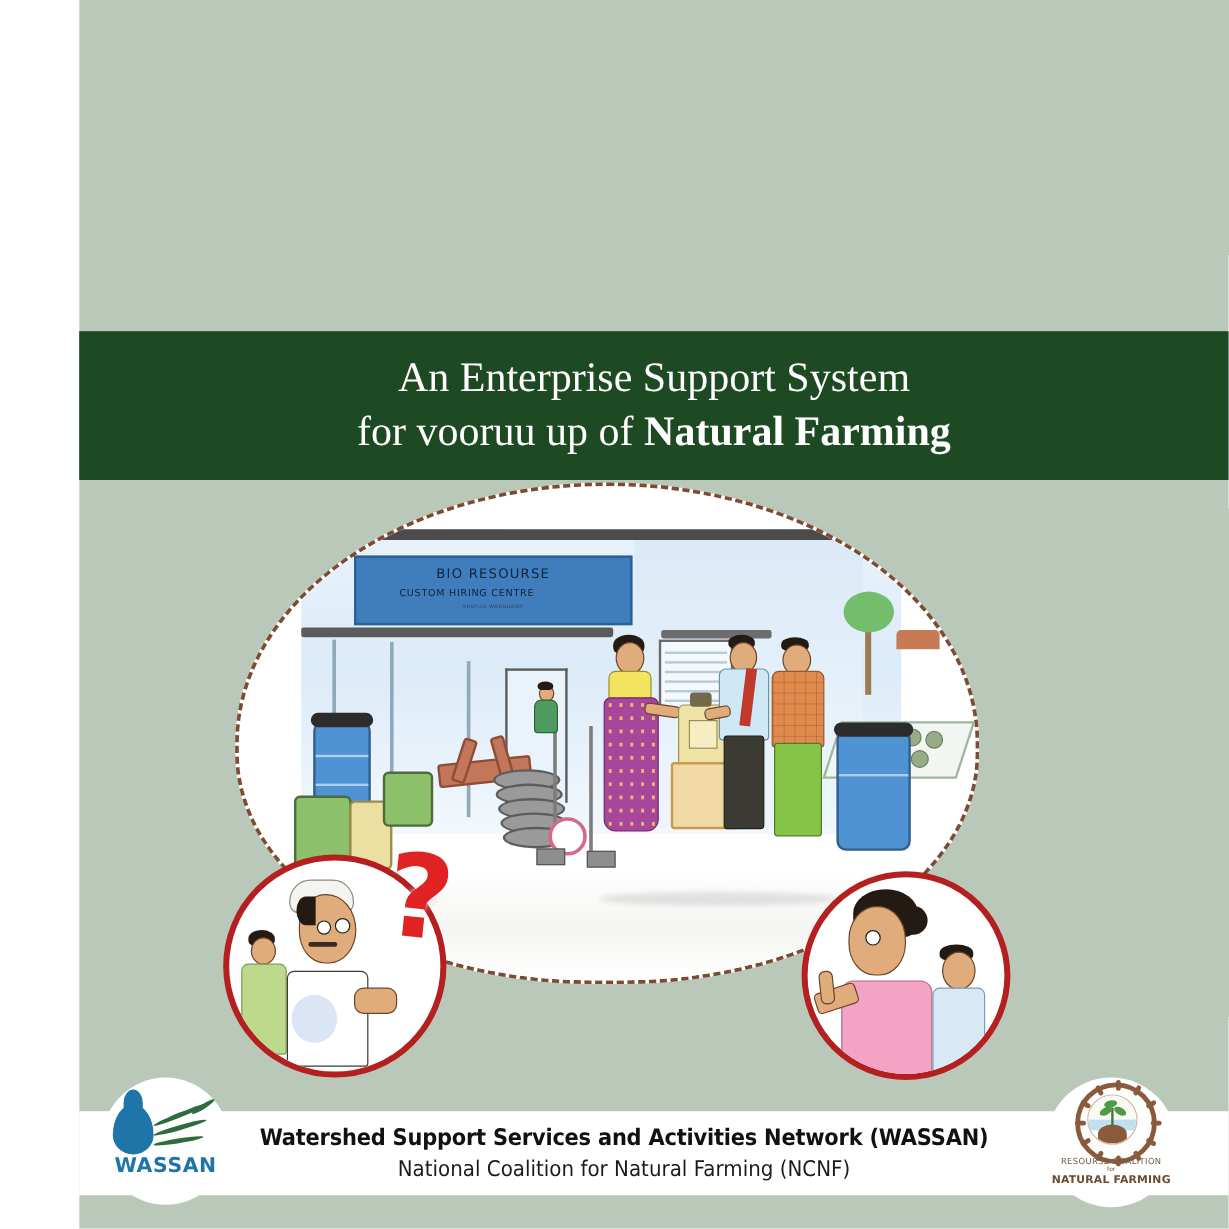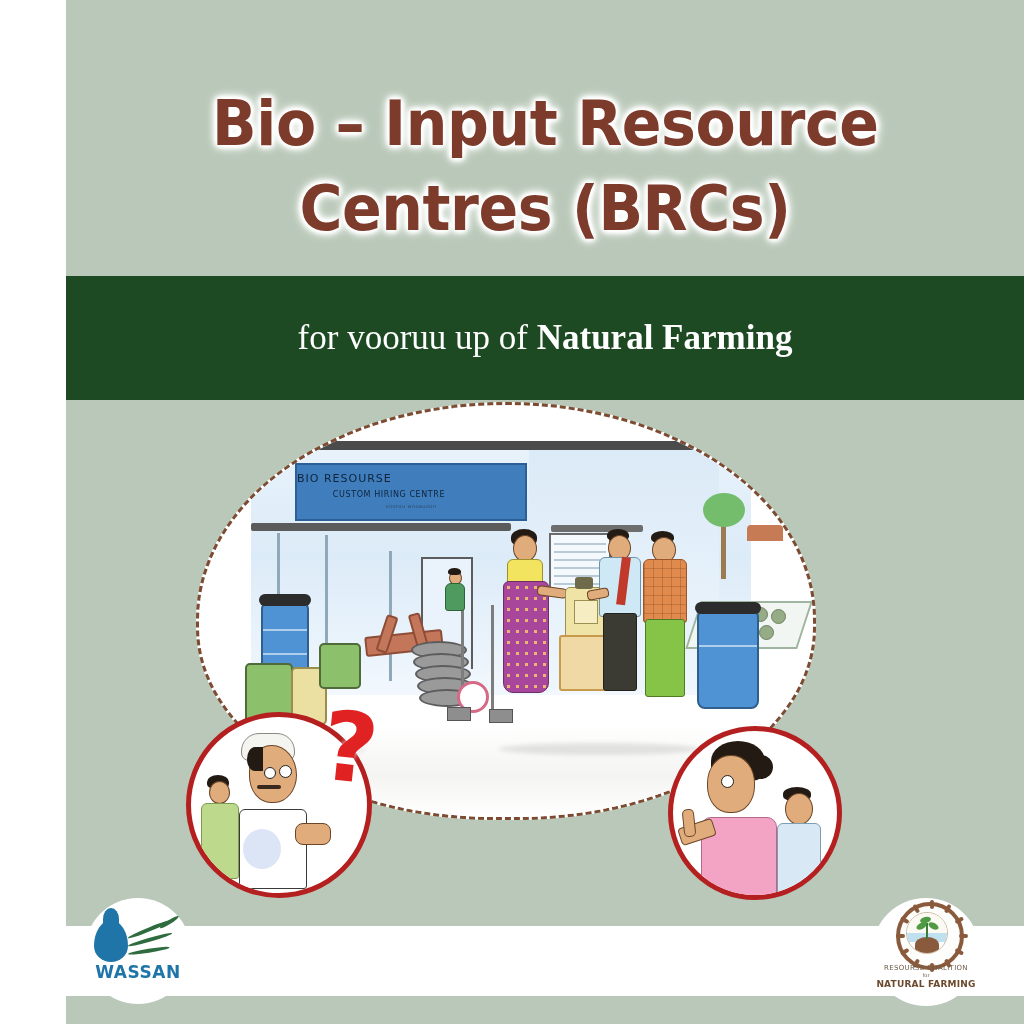--- a/index.html
+++ b/index.html
@@ -54,21 +54,21 @@
   
   .wall{position:absolute;left:52px;top:40px;width:500px;height:250px;
     background:linear-gradient(180deg,#e8f2fb 0%,#dcebf8 45%,#f2f8fd 100%);}
   .wall2{position:absolute;left:330px;top:44px;width:190px;height:240px;
     background:linear-gradient(180deg,#dbeaf7 0%,#eef6fc 100%);}
   .roofbar{position:absolute;left:40px;top:36px;width:490px;height:9px;background:#4b4b4b;border-radius:2px;}
   .roofbar.b{left:52px;top:118px;width:260px;height:8px;background:#5b5b5b;}
   .roofbar.c{left:352px;top:120px;width:92px;height:7px;background:#6d6d6d;}
   .signboard{position:absolute;left:96px;top:58px;width:228px;height:54px;
     background:#3f7dbd;border:2px solid #2b5f95;}
-  .sign-t1{position:absolute;left:0;top:7px;width:228px;
+  .sign-t1{position:absolute;left:0;top:7px;width:228px;text-align:center;
     font-family:"DejaVu Sans",sans-serif;font-size:11px;color:#10243a;letter-spacing:1px;}
   .sign-t2{position:absolute;left:0;top:25px;width:184px;text-align:center;
     font-family:"DejaVu Sans",sans-serif;font-size:8px;color:#10243a;letter-spacing:.6px;}
   .sign-t3{position:absolute;left:0;top:38px;width:228px;text-align:center;
     font-family:"DejaVu Sans",sans-serif;font-size:5px;color:#2a3d50;letter-spacing:.4px;opacity:.8;}
   .door{position:absolute;left:222px;top:152px;width:48px;height:110px;
     border:2px solid #5c5c5c;background:#eaf3fb;border-bottom:none;}
   .shutter{position:absolute;left:350px;top:128px;width:58px;height:58px;border:2px solid #6b6b6b;background:#f4f9fd;}
   .shutter i{position:absolute;left:3px;width:52px;height:2px;background:#b9c9d6;}
   .pole{position:absolute;width:3px;background:#8fa9bb;}
@@ -155,27 +155,24 @@
     font-family:"DejaVu Sans",sans-serif;font-weight:700;font-size:9px;color:#6b4a2e;letter-spacing:.2px;}
 </style>
 </head>
 <body>
 
 <div id="page">
 
   <div class="bg-sage"></div>
   <div class="bg-white-margin"></div>
 
-  <div class="title-block">
-    <div class="title-line l1">Bio – Input Resource</div>
-    <div class="title-line l2">Centres (BRCs)</div>
-  </div>
 
   <div class="band-green"></div>
   <div class="subtitle-wrap">
+    <div class="sub-line">An Enterprise Support System</div>
     <div class="sub-line"><span>for vooruu up of </span><b>Natural Farming</b></div>
   </div>
 
   <div class="illus">
     <div class="scene">
 
       <div class="wall"></div>
       <div class="wall2"></div>
       <div class="roofbar"></div>
       <div class="roofbar b"></div>
@@ -322,20 +319,24 @@
 
     <div class="hair" style="left:110px;top:56px;width:28px;height:14px"></div>
     <div class="head" style="left:112px;top:62px;width:26px;height:30px"></div>
     <div class="torso" style="left:104px;top:92px;width:42px;height:70px;background:#d8e9f5;border:1.5px solid #7d9db0"></div>
   </div>
 
   <div class="footer-band"></div>
   <div class="footer-circle fc-left"></div>
   <div class="footer-circle fc-right"></div>
 
+  <div class="footer-text">
+    <div class="ft1">Watershed Support Services and Activities Network (WASSAN)</div>
+    <div class="ft2">National Coalition for Natural Farming (NCNF)</div>
+  </div>
 
   <div class="wassan">
     <div class="drop"></div>
     <div class="blade" style="left:42px;top:34px;width:48px;transform:rotate(-22deg)"></div>
     <div class="blade" style="left:42px;top:42px;width:46px;transform:rotate(-16deg)"></div>
     <div class="blade" style="left:42px;top:50px;width:42px;transform:rotate(-9deg)"></div>
     <div class="blade" style="left:74px;top:24px;width:22px;background:#2e6b3f;transform:rotate(-32deg)"></div>
     <div class="wassan-txt">WASSAN</div>
   </div>
 

